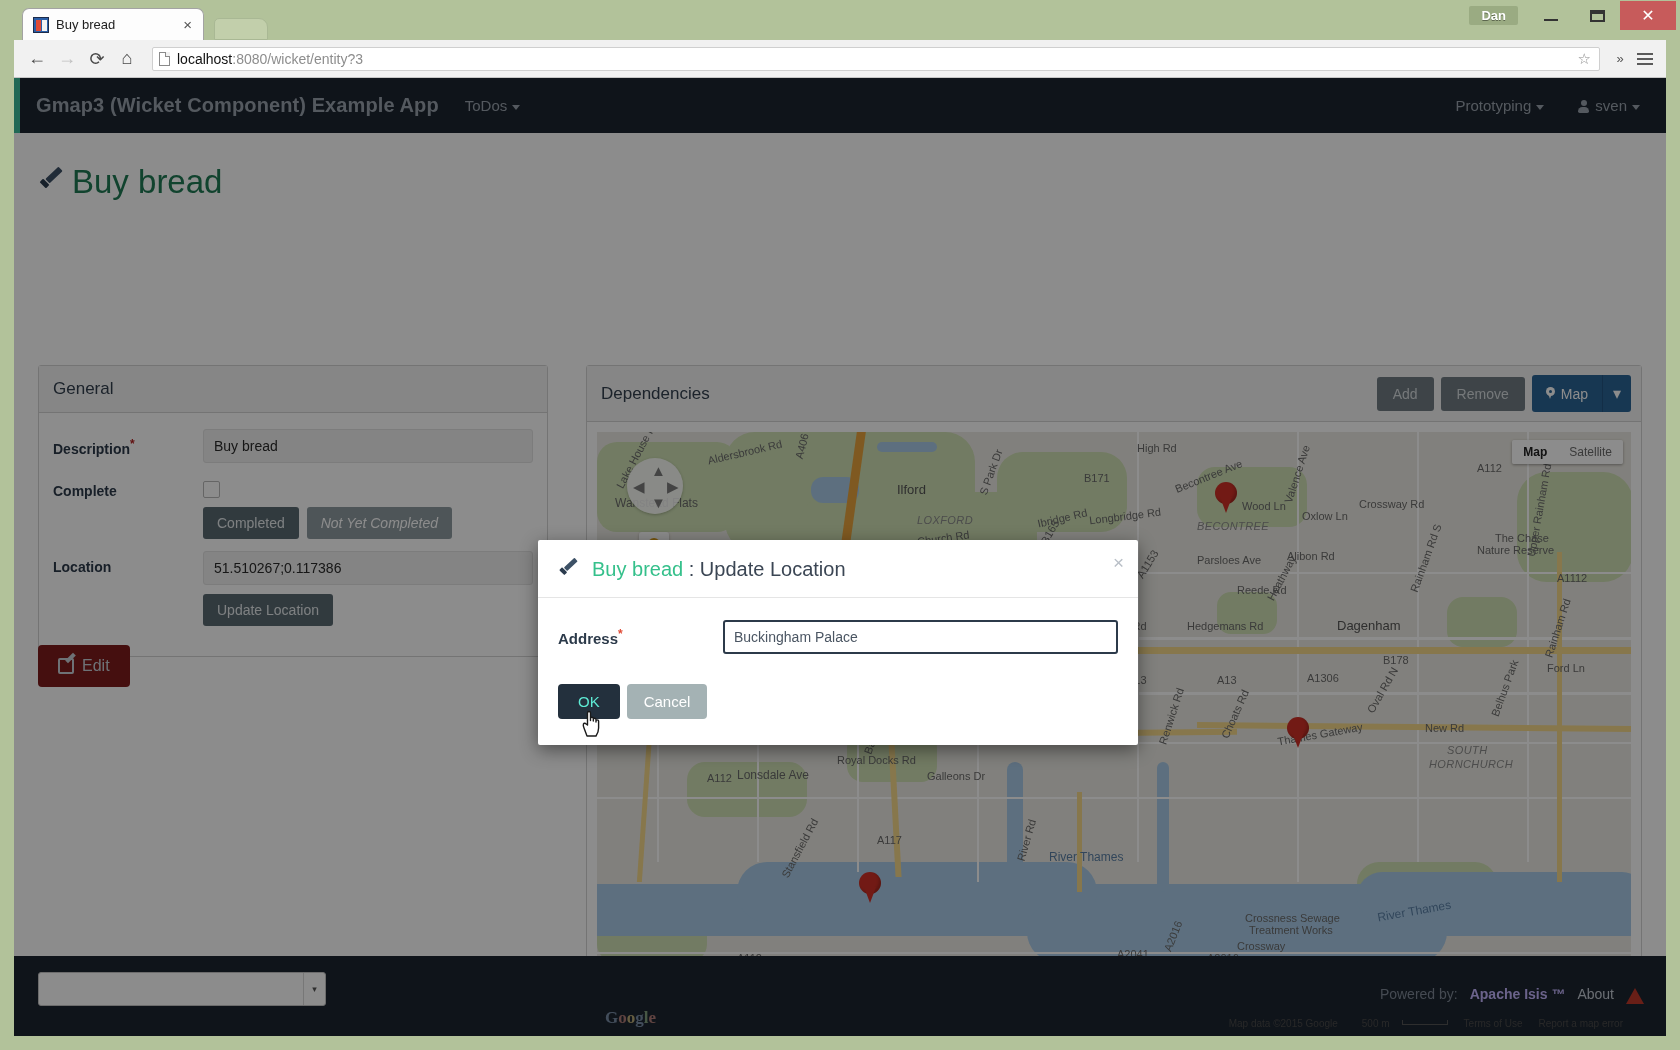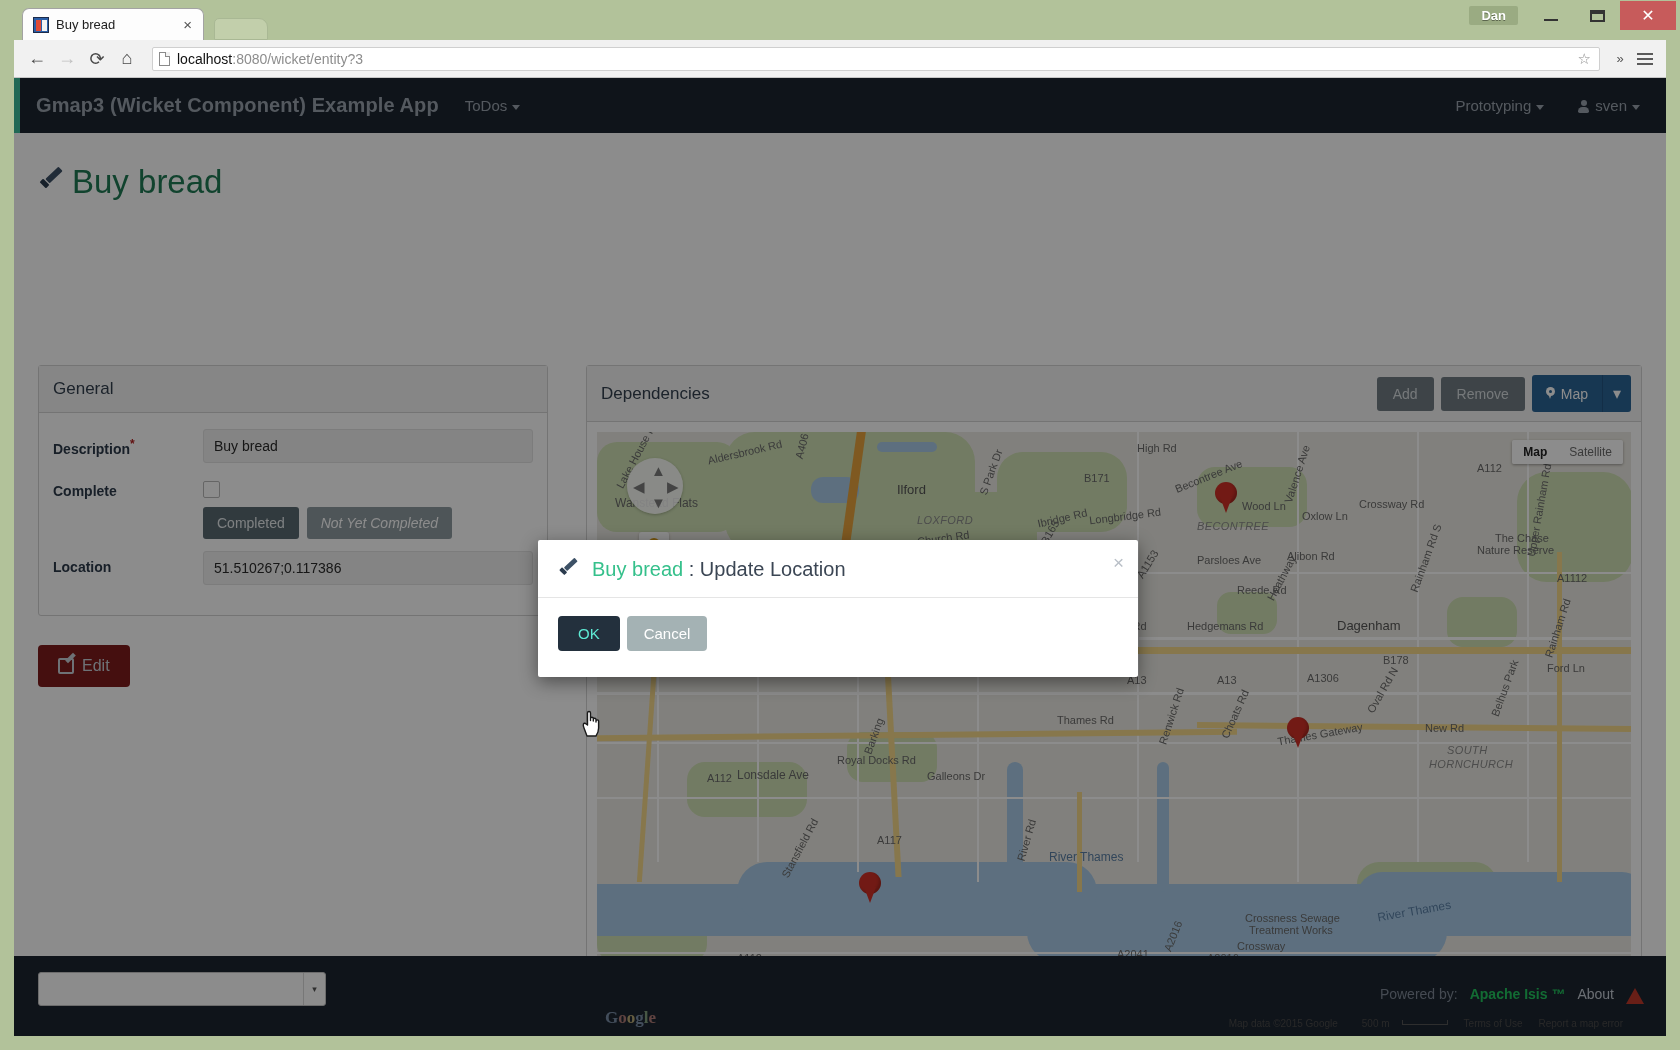--- a/index.html
+++ b/index.html
@@ -314,21 +314,21 @@
   }
   #footer-select .sel-caret {
     margin-left:auto; width:22px; height:32px; border-left:1px solid #d9d9d9;
     display:flex; align-items:center; justify-content:center; font-size:9px; color:#555;
   }
   #footer-right {
     position:absolute; right: 22px; top: 30px; display:flex; align-items:center; gap: 12px;
     font-size: 14px;
   }
   #powered-label { color:#7e8896; }
-  #isis-link { color:#22c55e; font-weight:bold; }
+  #isis-link { color:#c4b5fd; font-weight:bold; }
   #about-link { color:#c3cad3; }
   .isis-logo {
     display:inline-block; width:0;height:0;
     border-left:9px solid transparent;border-right:9px solid transparent;border-bottom:16px solid #c0392b;
     position:relative; top:2px;
   }
 
   
   #modal {
     position: absolute; z-index: 50;
@@ -446,20 +446,23 @@
                 <div class="btn btn-gray">Completed</div>
                 <div class="btn btn-lightgray">Not Yet Completed</div>
               </div>
             </div>
           </div>
 
           <div class="field-row">
             <div class="field-label">Location</div>
             <div class="field-value">
               <div class="readonly-box">51.510267;0.117386</div>
+              <div class="btn-row">
+                <div class="btn btn-gray">Update Location</div>
+              </div>
             </div>
           </div>
 
         </div>
       </div>
 
       <div id="edit-btn">
         <i class="pencil-icon"></i>
         <span>Edit</span>
       </div>
@@ -660,20 +663,26 @@
     </div>
 
     <div id="dimmer"></div>
 
     <div id="modal">
       <div id="modal-head">
         <i class="tick-icon" style="transform:scale(.8);transform-origin:left center;"></i>
         <div id="modal-title"><span class="obj">Buy bread</span><span> : Update Location</span></div>
         <div id="modal-close">×</div>
       </div>
+      <div id="modal-body">
+        <div id="modal-field-row">
+          <div id="modal-field-label"><span>Address</span><span class="req" style="color:#e04a35">*</span></div>
+          <input id="address-input" type="text" value="Buckingham Palace" style="">
+        </div>
+      </div>
       <div id="modal-buttons">
         <div id="ok-btn">OK</div>
         <div id="cancel-btn">Cancel</div>
       </div>
     </div>
 
     <svg id="cursor" viewBox="0 0 26 32">
       <path d="M8 30 L5 22 C3.5 18.5 4.5 16.5 6.5 17.5 L8.5 19 L8.5 7 C8.5 5 11.5 5 11.5 7 L11.5 14.5
                L11.5 12.5 C11.5 10.8 14.3 10.8 14.3 12.5 L14.3 15 L14.3 13.5 C14.3 11.9 17 11.9 17 13.5
                L17 16 L17 15 C17 13.5 19.6 13.5 19.6 15 L19.6 22 C19.6 26 18 28.5 17 30 Z" fill="#ffffff" stroke="#1a1a1a" stroke-width="1.4" stroke-linejoin="round"></path>

